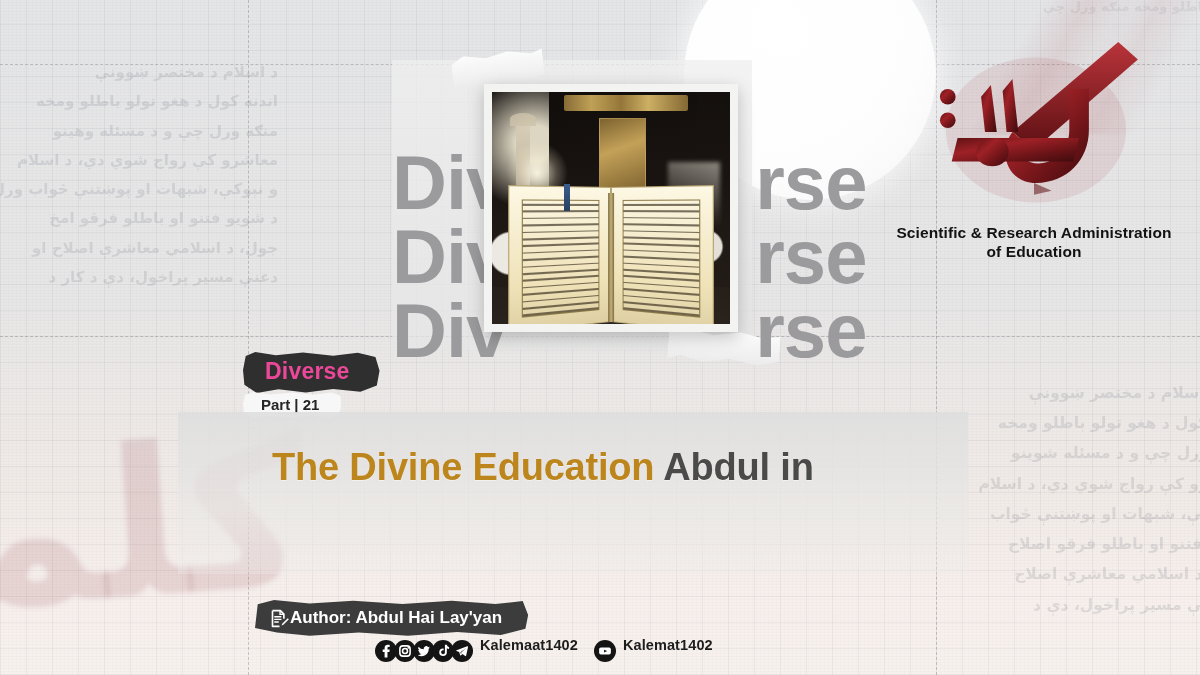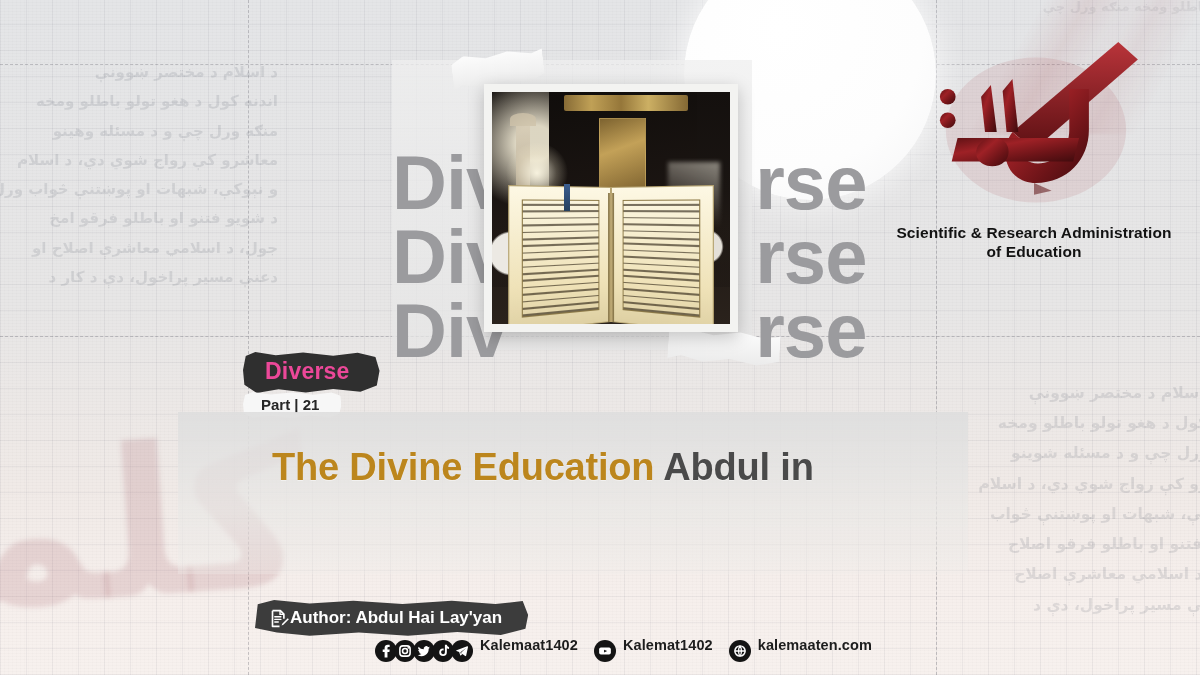--- a/index.html
+++ b/index.html
@@ -343,29 +343,20 @@
     <div class="grp">
       <span class="chip">
         <svg width="22" height="22" viewBox="0 0 24 24">
             <rect x="5.6" y="8.2" width="12.8" height="7.6" rx="2" fill="#fff"></rect>
             <path fill="#141414" d="M11 10.5l3.4 1.5-3.4 1.5z"></path>
           </svg>
       </span>
       <span class="handle">Kalemat1402</span>
     </div>
 
-    <div class="grp">
-      <span class="chip">
-        <svg width="22" height="22" viewBox="0 0 24 24">
-            <circle cx="12" cy="12" r="5.6" fill="none" stroke="#fff" stroke-width="1.6"></circle>
-            <path d="M6.4 12h11.2M12 6.4c2.1 2.6 2.1 8.6 0 11.2M12 6.4c-2.1 2.6-2.1 8.6 0 11.2" fill="none" stroke="#fff" stroke-width="1.4"></path>
-          </svg>
-      </span>
-      <span class="handle">kalemaaten.com</span>
-    </div>
   </div>
 
   <div class="logo-wrap">
     <div class="logo-mark">
       <svg viewBox="0 0 300 200" width="300" height="196">
         <defs>
           <linearGradient id="lg" x1="0" y1="0" x2="1" y2="1">
             <stop offset="0%" stop-color="#5e1114"></stop>
             <stop offset="35%" stop-color="#9e2126"></stop>
             <stop offset="68%" stop-color="#6d1418"></stop>

